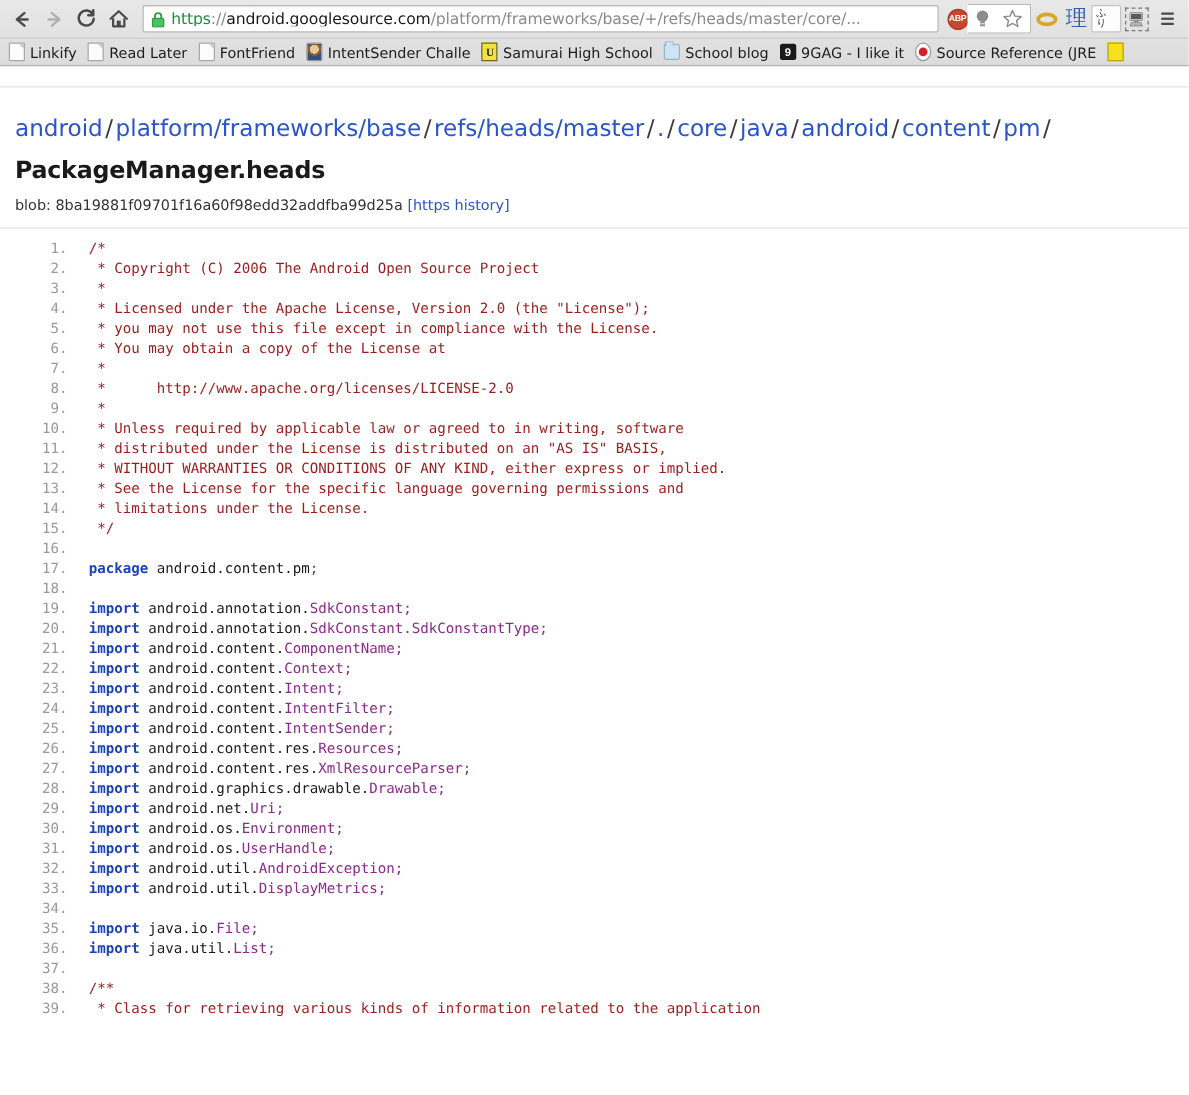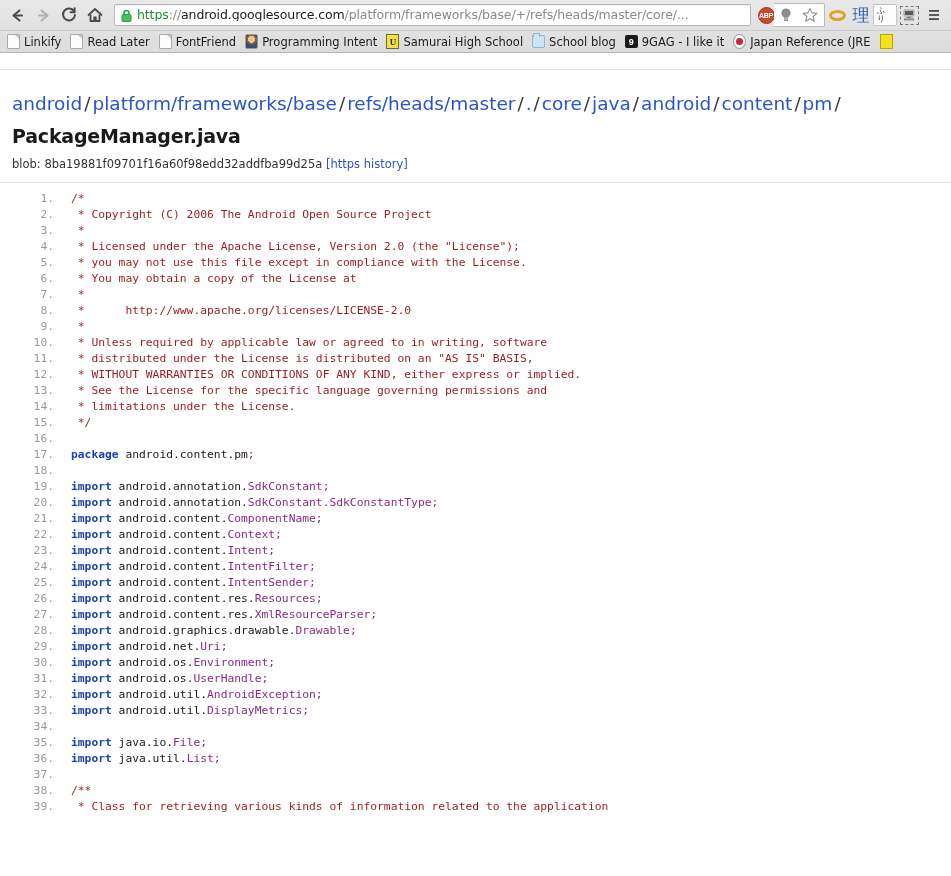--- a/index.html
+++ b/index.html
@@ -424,21 +424,21 @@
       <span class="bm-ico">
           <span class="ico-doc"></span>
         </span>
       <span class="bm-label">FontFriend</span>
     </div>
 
     <div class="bookmark">
       <span class="bm-ico">
           <span class="ico-avatar"></span>
         </span>
-      <span class="bm-label">Programming Intent</span>
+      <span class="bm-label">IntentSender Challe</span>
     </div>
 
     <div class="bookmark">
       <span class="bm-ico">
           <span class="ico-u">U</span>
         </span>
       <span class="bm-label">Samurai High School</span>
     </div>
 
     <div class="bookmark">
@@ -452,42 +452,42 @@
       <span class="bm-ico">
           <span class="ico-9gag">9</span>
         </span>
       <span class="bm-label">9GAG - I like it</span>
     </div>
 
     <div class="bookmark">
       <span class="bm-ico">
           <span class="ico-jp"></span>
         </span>
-      <span class="bm-label">Japan Reference (JRE</span>
+      <span class="bm-label">Source Reference (JRE</span>
     </div>
 
     <div class="bookmark">
       <span class="bm-ico">
           <span class="ico-yellow"></span>
         </span>
       <span class="bm-label"></span>
     </div>
   </div>
 </div>
 
 <div id="page">
 
 
   <div id="header-rule"></div>
 
   <div id="breadcrumb">
     <a href="#">android</a><span class="bc-sep">/</span><a href="#">platform/frameworks/base</a><span class="bc-sep">/</span><a href="#">refs/heads/master</a><span class="bc-sep">/</span><a href="#">.</a><span class="bc-sep">/</span><a href="#">core</a><span class="bc-sep">/</span><a href="#">java</a><span class="bc-sep">/</span><a href="#">android</a><span class="bc-sep">/</span><a href="#">content</a><span class="bc-sep">/</span><a href="#">pm</a><span class="bc-sep">/</span>
   </div>
 
-  <div id="file-title">PackageManager.java</div>
+  <div id="file-title">PackageManager.heads</div>
 
   <div id="blob-line">
     <span>blob:</span>
     <span>8ba19881f09701f16a60f98edd32addfba99d25a</span>
     <a href="#">[https history]</a>
   </div>
 
   <div id="code-rule"></div>
 
   <div id="code-area"><div class="code-line"><span class="ln">1</span><span class="lc"><span class="cmt">/*</span></span></div><div class="code-line"><span class="ln">2</span><span class="lc"><span class="cmt"> * Copyright (C) 2006 The Android Open Source Project</span></span></div><div class="code-line"><span class="ln">3</span><span class="lc"><span class="cmt"> *</span></span></div><div class="code-line"><span class="ln">4</span><span class="lc"><span class="cmt"> * Licensed under the Apache License, Version 2.0 (the "License");</span></span></div><div class="code-line"><span class="ln">5</span><span class="lc"><span class="cmt"> * you may not use this file except in compliance with the License.</span></span></div><div class="code-line"><span class="ln">6</span><span class="lc"><span class="cmt"> * You may obtain a copy of the License at</span></span></div><div class="code-line"><span class="ln">7</span><span class="lc"><span class="cmt"> *</span></span></div><div class="code-line"><span class="ln">8</span><span class="lc"><span class="cmt"> *      http://www.apache.org/licenses/LICENSE-2.0</span></span></div><div class="code-line"><span class="ln">9</span><span class="lc"><span class="cmt"> *</span></span></div><div class="code-line"><span class="ln">10</span><span class="lc"><span class="cmt"> * Unless required by applicable law or agreed to in writing, software</span></span></div><div class="code-line"><span class="ln">11</span><span class="lc"><span class="cmt"> * distributed under the License is distributed on an "AS IS" BASIS,</span></span></div><div class="code-line"><span class="ln">12</span><span class="lc"><span class="cmt"> * WITHOUT WARRANTIES OR CONDITIONS OF ANY KIND, either express or implied.</span></span></div><div class="code-line"><span class="ln">13</span><span class="lc"><span class="cmt"> * See the License for the specific language governing permissions and</span></span></div><div class="code-line"><span class="ln">14</span><span class="lc"><span class="cmt"> * limitations under the License.</span></span></div><div class="code-line"><span class="ln">15</span><span class="lc"><span class="cmt"> */</span></span></div><div class="code-line"><span class="ln">16</span><span class="lc">&nbsp;</span></div><div class="code-line"><span class="ln">17</span><span class="lc"><span class="kw">package</span><span class="pkg"> android.content.pm</span><span class="pun">;</span></span></div><div class="code-line"><span class="ln">18</span><span class="lc">&nbsp;</span></div><div class="code-line"><span class="ln">19</span><span class="lc"><span class="kw">import</span><span class="pkg"> android.annotation.</span><span class="typ">SdkConstant</span><span class="pun">;</span></span></div><div class="code-line"><span class="ln">20</span><span class="lc"><span class="kw">import</span><span class="pkg"> android.annotation.</span><span class="typ">SdkConstant.SdkConstantType</span><span class="pun">;</span></span></div><div class="code-line"><span class="ln">21</span><span class="lc"><span class="kw">import</span><span class="pkg"> android.content.</span><span class="typ">ComponentName</span><span class="pun">;</span></span></div><div class="code-line"><span class="ln">22</span><span class="lc"><span class="kw">import</span><span class="pkg"> android.content.</span><span class="typ">Context</span><span class="pun">;</span></span></div><div class="code-line"><span class="ln">23</span><span class="lc"><span class="kw">import</span><span class="pkg"> android.content.</span><span class="typ">Intent</span><span class="pun">;</span></span></div><div class="code-line"><span class="ln">24</span><span class="lc"><span class="kw">import</span><span class="pkg"> android.content.</span><span class="typ">IntentFilter</span><span class="pun">;</span></span></div><div class="code-line"><span class="ln">25</span><span class="lc"><span class="kw">import</span><span class="pkg"> android.content.</span><span class="typ">IntentSender</span><span class="pun">;</span></span></div><div class="code-line"><span class="ln">26</span><span class="lc"><span class="kw">import</span><span class="pkg"> android.content.res.</span><span class="typ">Resources</span><span class="pun">;</span></span></div><div class="code-line"><span class="ln">27</span><span class="lc"><span class="kw">import</span><span class="pkg"> android.content.res.</span><span class="typ">XmlResourceParser</span><span class="pun">;</span></span></div><div class="code-line"><span class="ln">28</span><span class="lc"><span class="kw">import</span><span class="pkg"> android.graphics.drawable.</span><span class="typ">Drawable</span><span class="pun">;</span></span></div><div class="code-line"><span class="ln">29</span><span class="lc"><span class="kw">import</span><span class="pkg"> android.net.</span><span class="typ">Uri</span><span class="pun">;</span></span></div><div class="code-line"><span class="ln">30</span><span class="lc"><span class="kw">import</span><span class="pkg"> android.os.</span><span class="typ">Environment</span><span class="pun">;</span></span></div><div class="code-line"><span class="ln">31</span><span class="lc"><span class="kw">import</span><span class="pkg"> android.os.</span><span class="typ">UserHandle</span><span class="pun">;</span></span></div><div class="code-line"><span class="ln">32</span><span class="lc"><span class="kw">import</span><span class="pkg"> android.util.</span><span class="typ">AndroidException</span><span class="pun">;</span></span></div><div class="code-line"><span class="ln">33</span><span class="lc"><span class="kw">import</span><span class="pkg"> android.util.</span><span class="typ">DisplayMetrics</span><span class="pun">;</span></span></div><div class="code-line"><span class="ln">34</span><span class="lc">&nbsp;</span></div><div class="code-line"><span class="ln">35</span><span class="lc"><span class="kw">import</span><span class="pkg"> java.io.</span><span class="typ">File</span><span class="pun">;</span></span></div><div class="code-line"><span class="ln">36</span><span class="lc"><span class="kw">import</span><span class="pkg"> java.util.</span><span class="typ">List</span><span class="pun">;</span></span></div><div class="code-line"><span class="ln">37</span><span class="lc">&nbsp;</span></div><div class="code-line"><span class="ln">38</span><span class="lc"><span class="cmt">/**</span></span></div><div class="code-line"><span class="ln">39</span><span class="lc"><span class="cmt"> * Class for retrieving various kinds of information related to the application</span></span></div></div>

